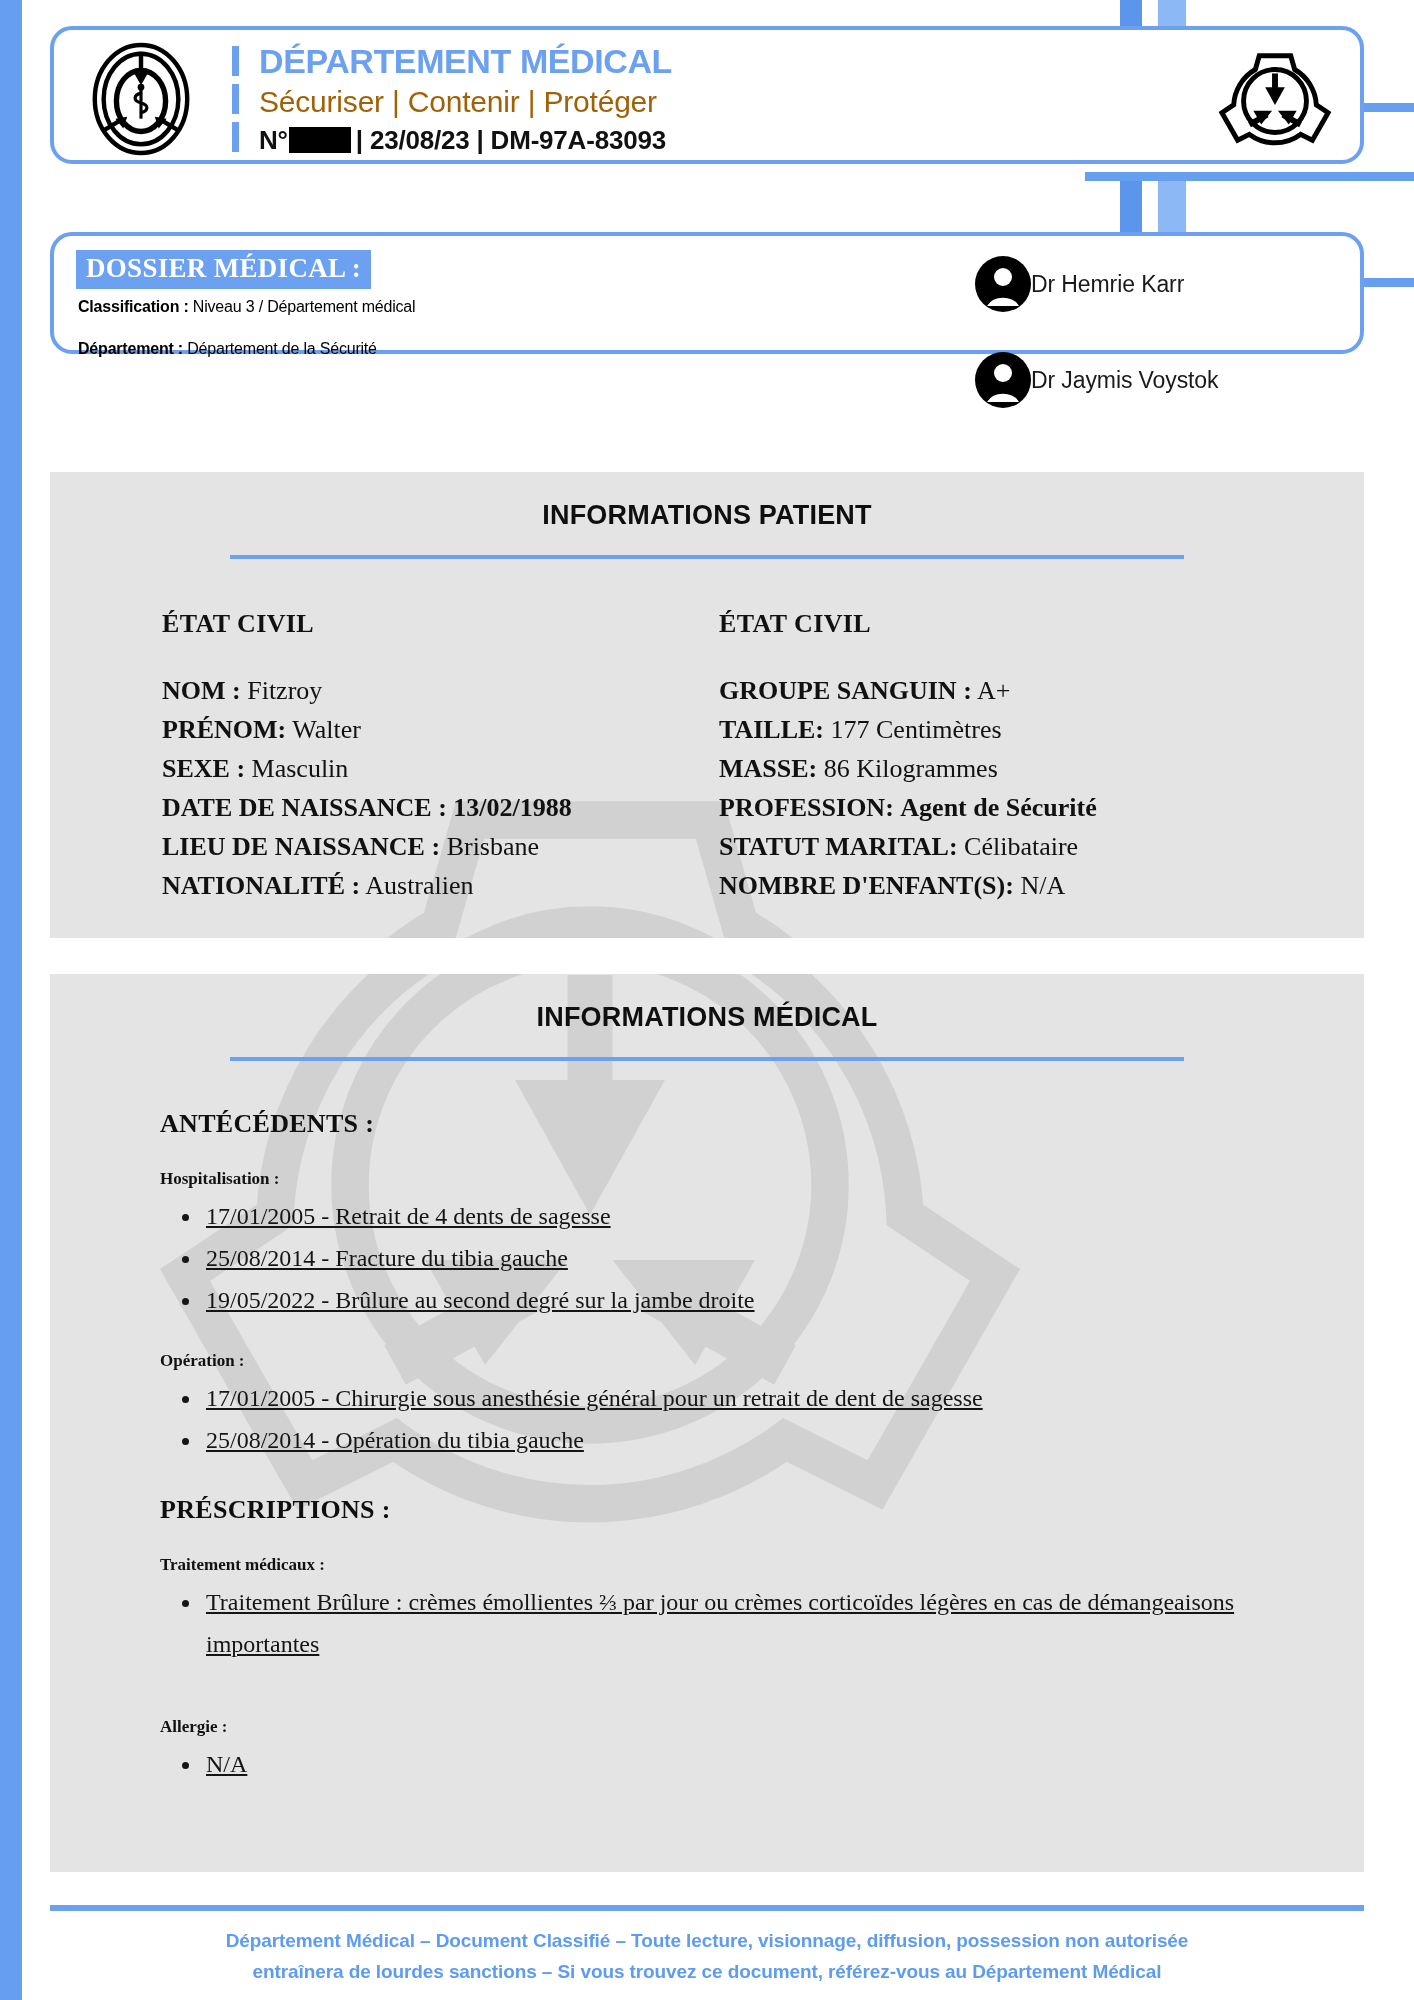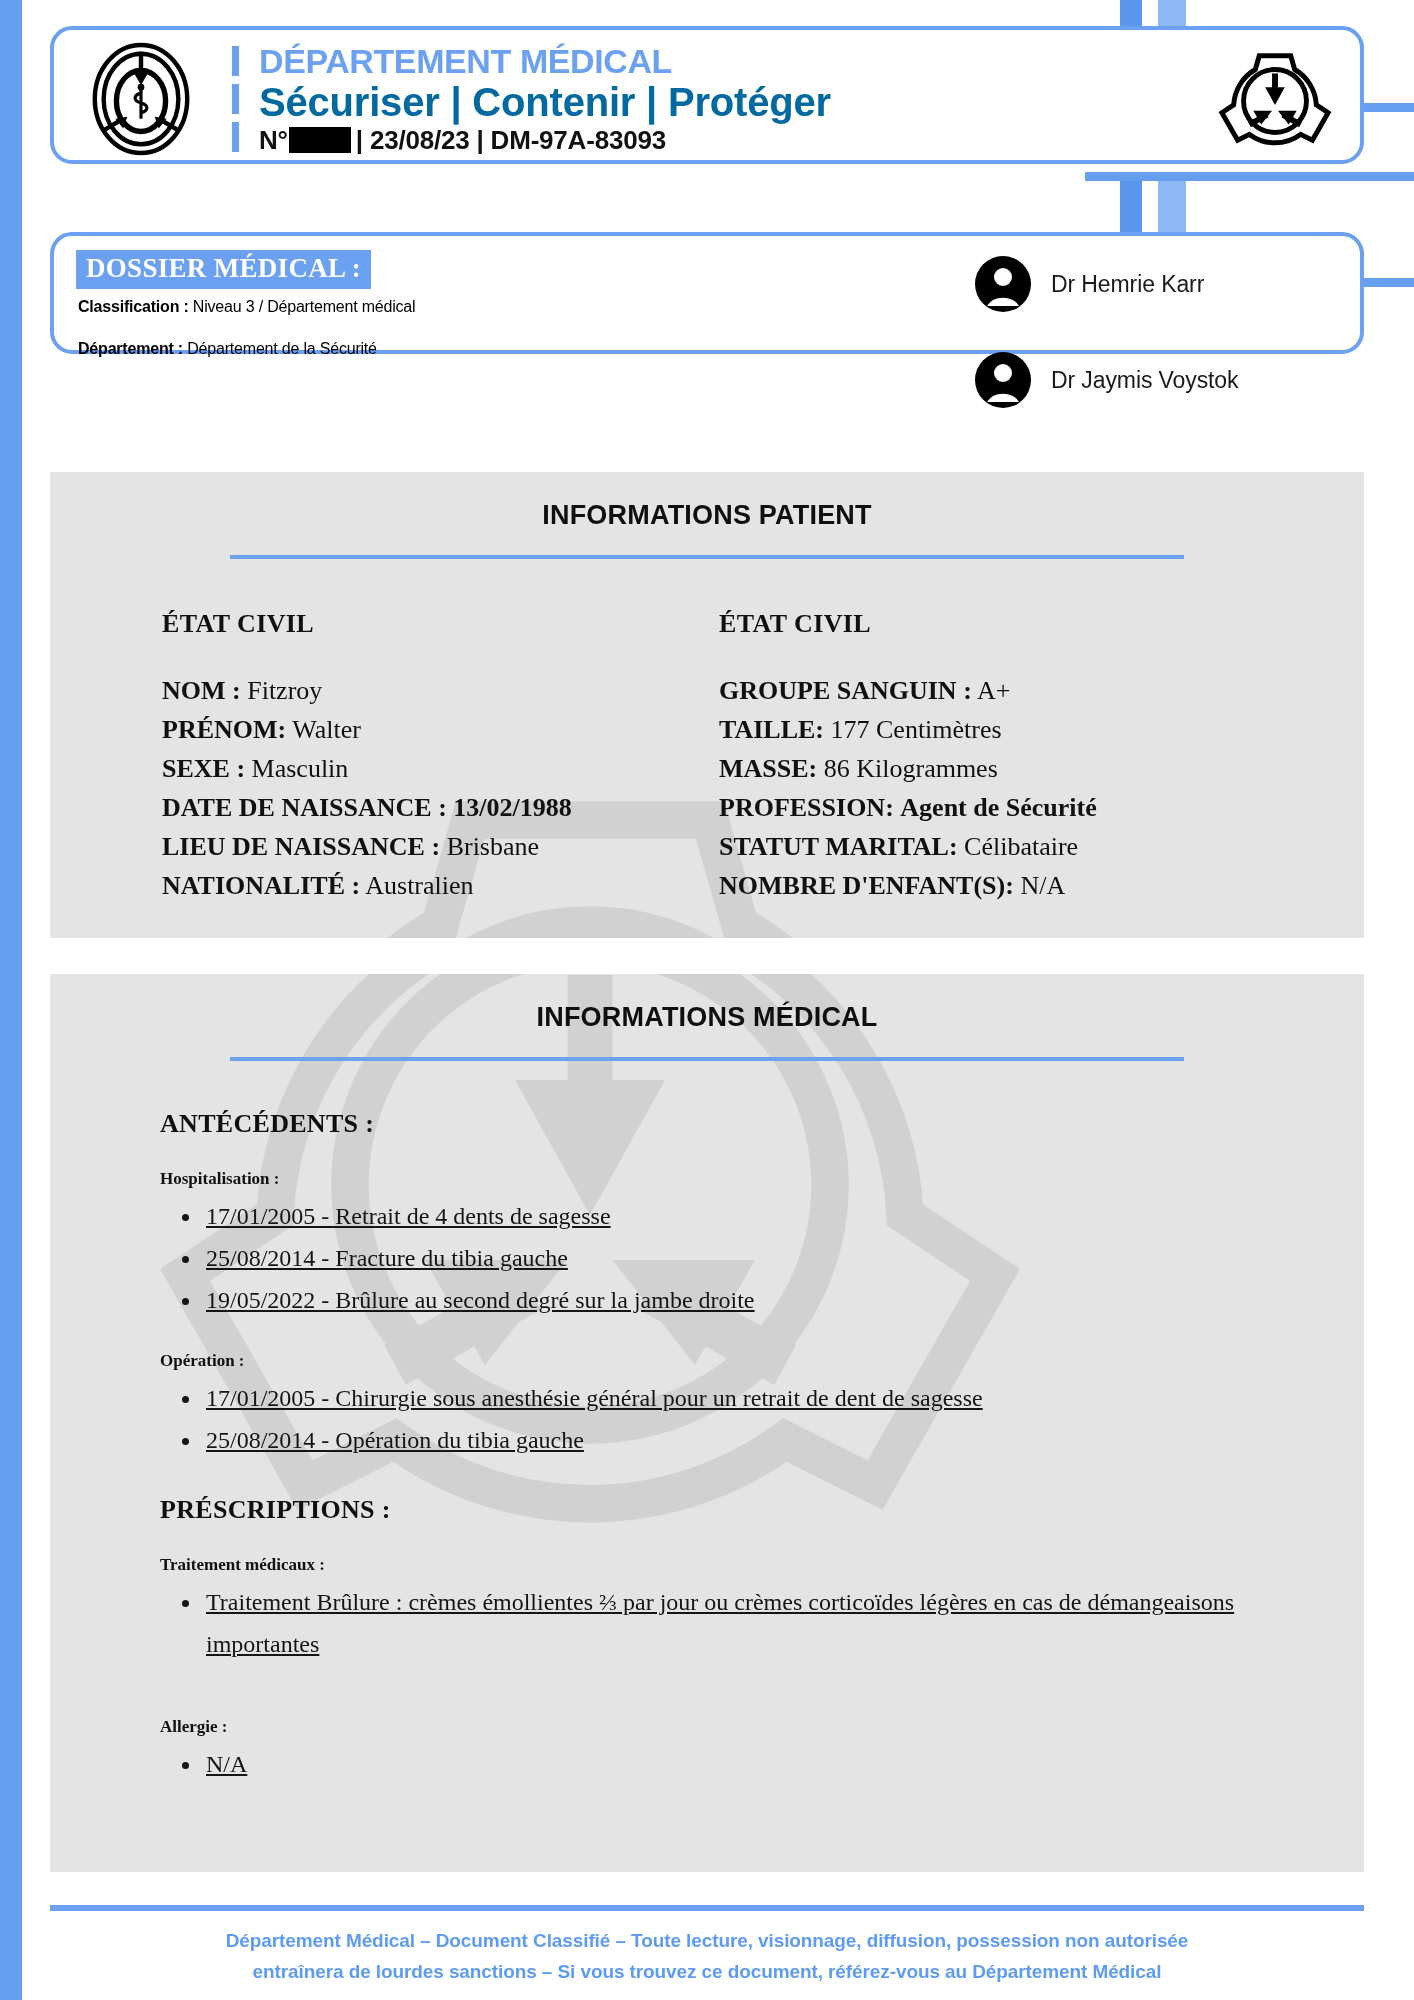--- a/index.html
+++ b/index.html
@@ -77,23 +77,23 @@
   .hdr-text { position: absolute; left: 205px; top: 10px; }
 
   .hdr-title {
     font-size: 34px;
     font-weight: bold;
     color: #6BA1F0;
     letter-spacing: -0.4px;
     line-height: 42px;
   }
   .hdr-sub {
-    font-size: 40px;
-    color: #0369a1;
-    font-weight: 700;
+    font-size: 30px;
+    color: #a16207;
+    font-weight: 400;
     line-height: 40px;
     letter-spacing: -0.2px;
   }
   .hdr-ref {
     font-size: 26px;
     font-weight: bold;
     color: #111;
     line-height: 36px;
     letter-spacing: -0.2px;
     display: flex;
@@ -136,21 +136,20 @@
     white-space: nowrap;
   }
   .dossier-line b { font-weight: bold; }
   #dossier-classification { top: 62px; }
   #dossier-departement    { top: 104px; }
 
   .doctor-row {
     position: absolute;
     display: flex;
     align-items: center;
-    gap: 20px;
   }
   #doctor-1 { left: 975px; top: 256px; }
   #doctor-2 { left: 975px; top: 352px; }
   .avatar { width: 56px; height: 56px; flex: 0 0 56px; }
   .doctor-name {
     font-size: 23px;
     color: #1a1a1a;
     font-weight: 300;
     letter-spacing: -0.1px;
     white-space: nowrap;

